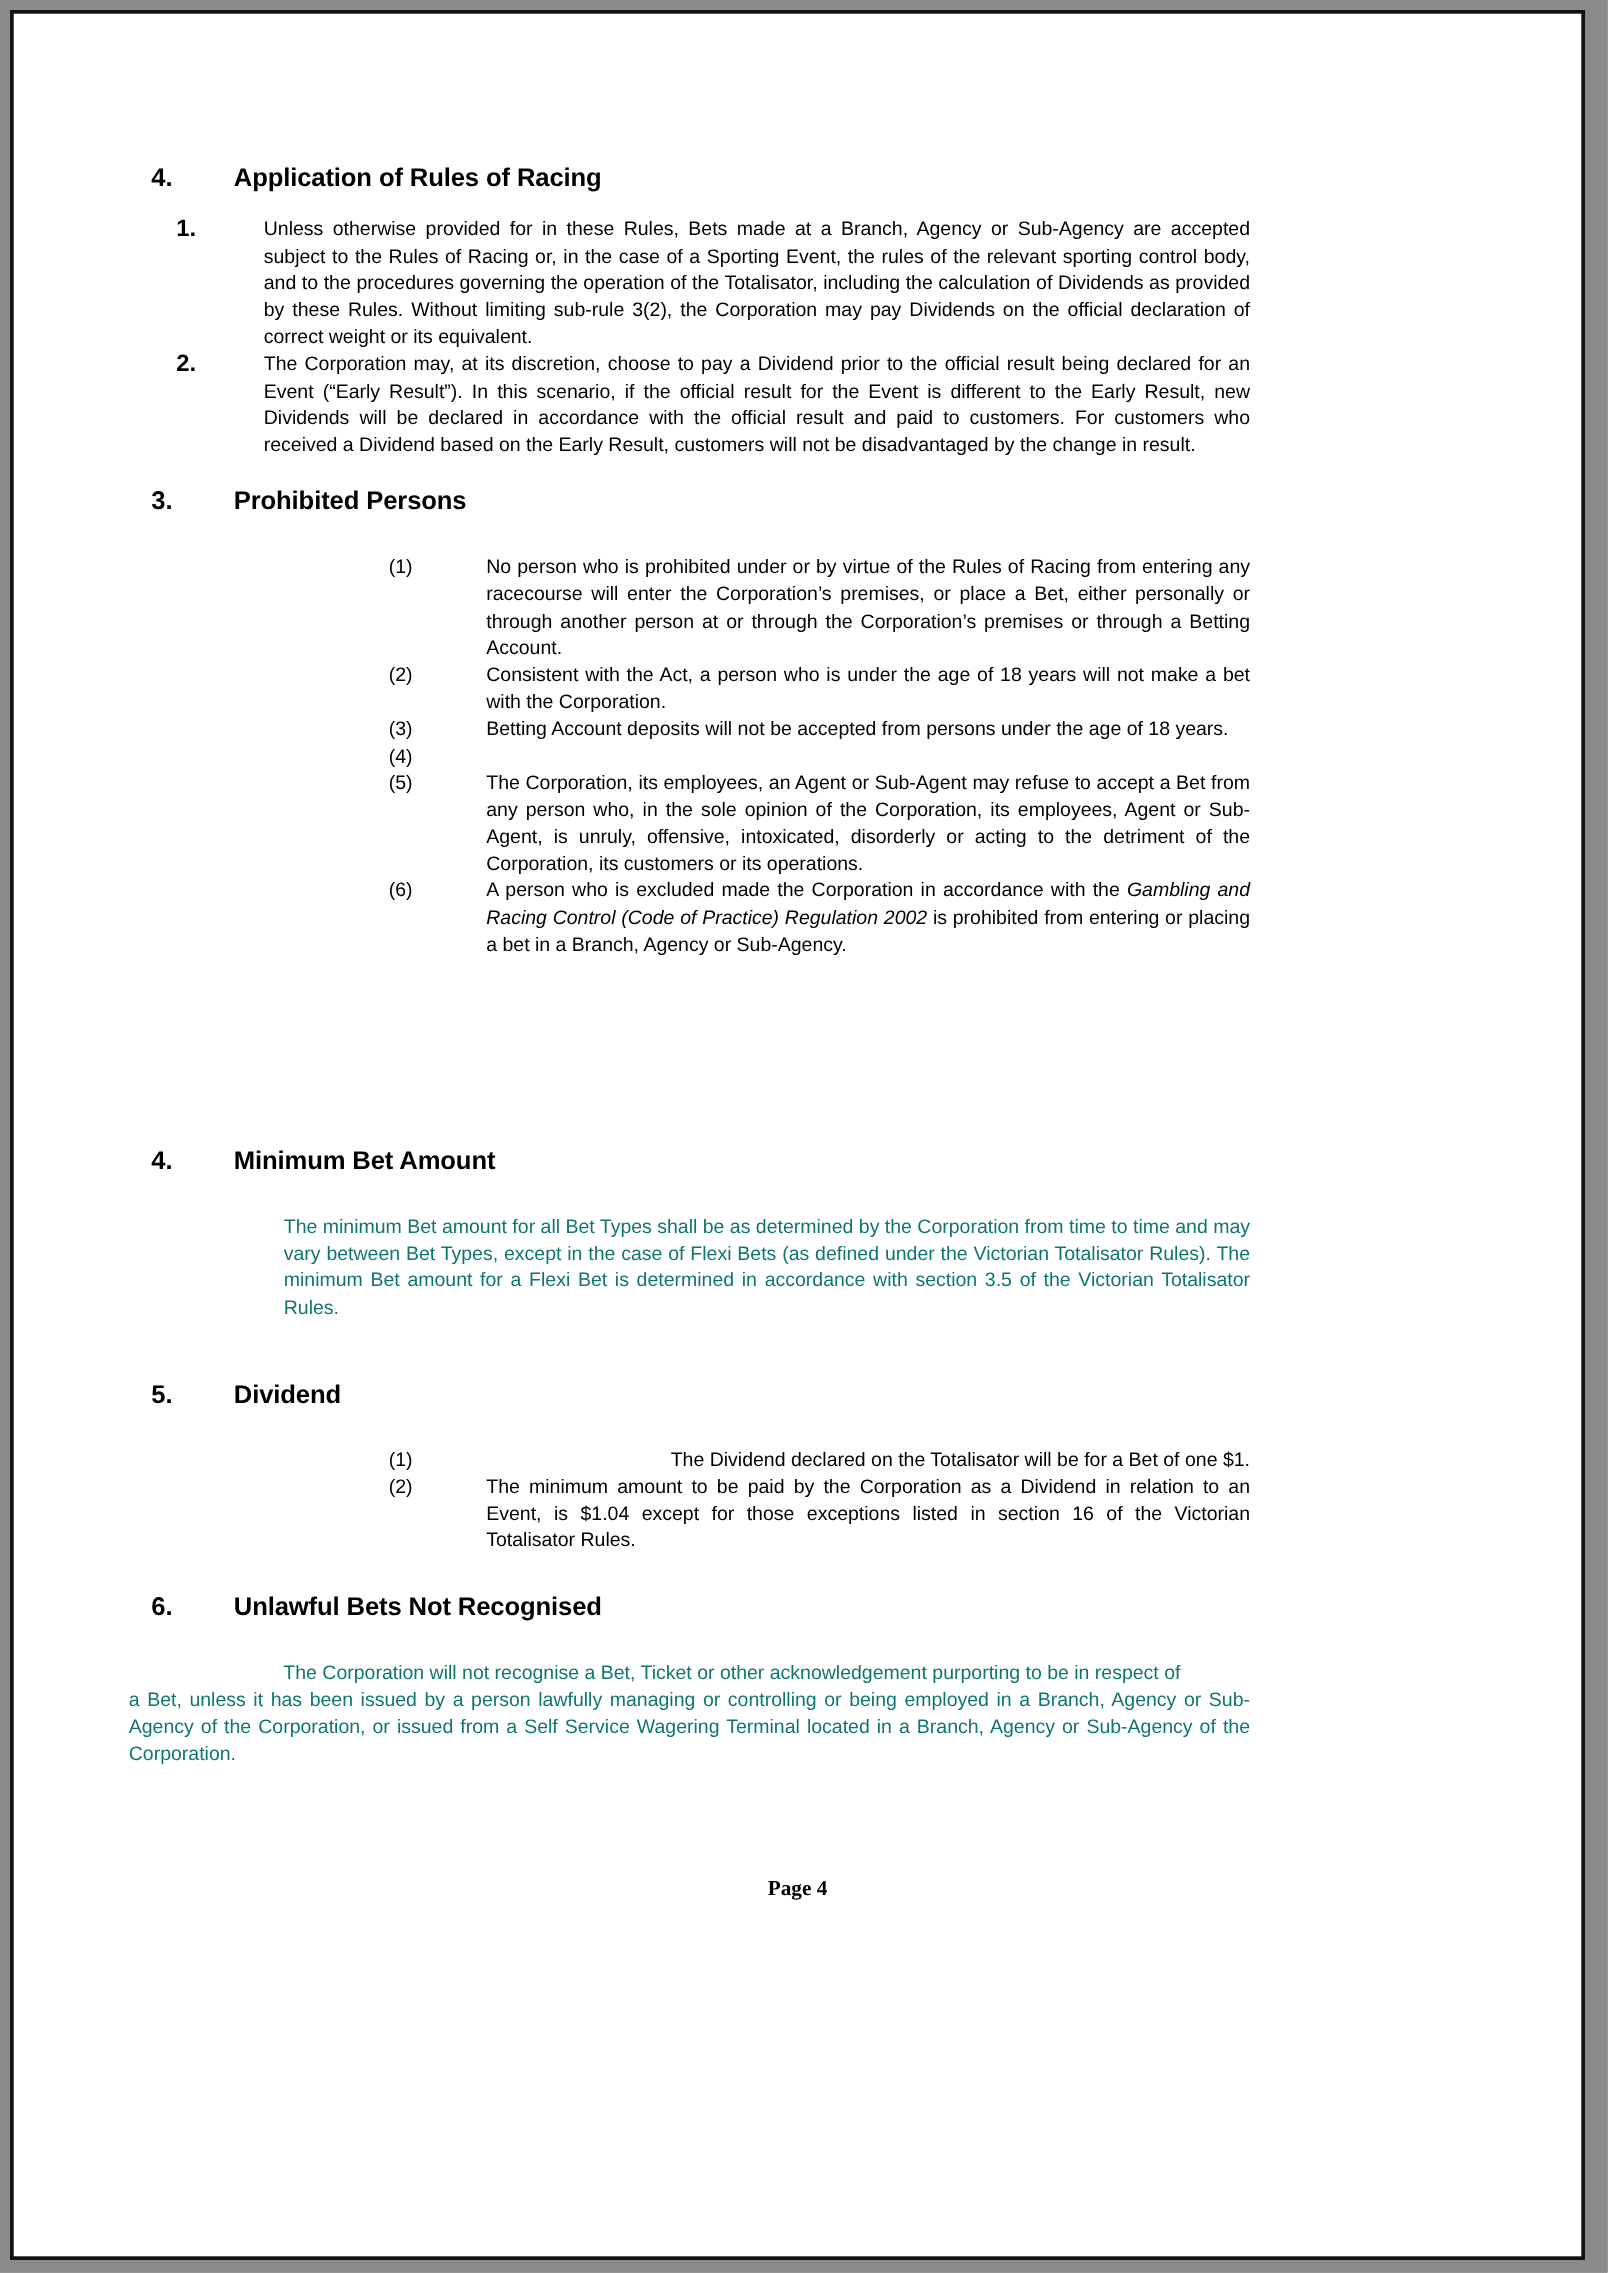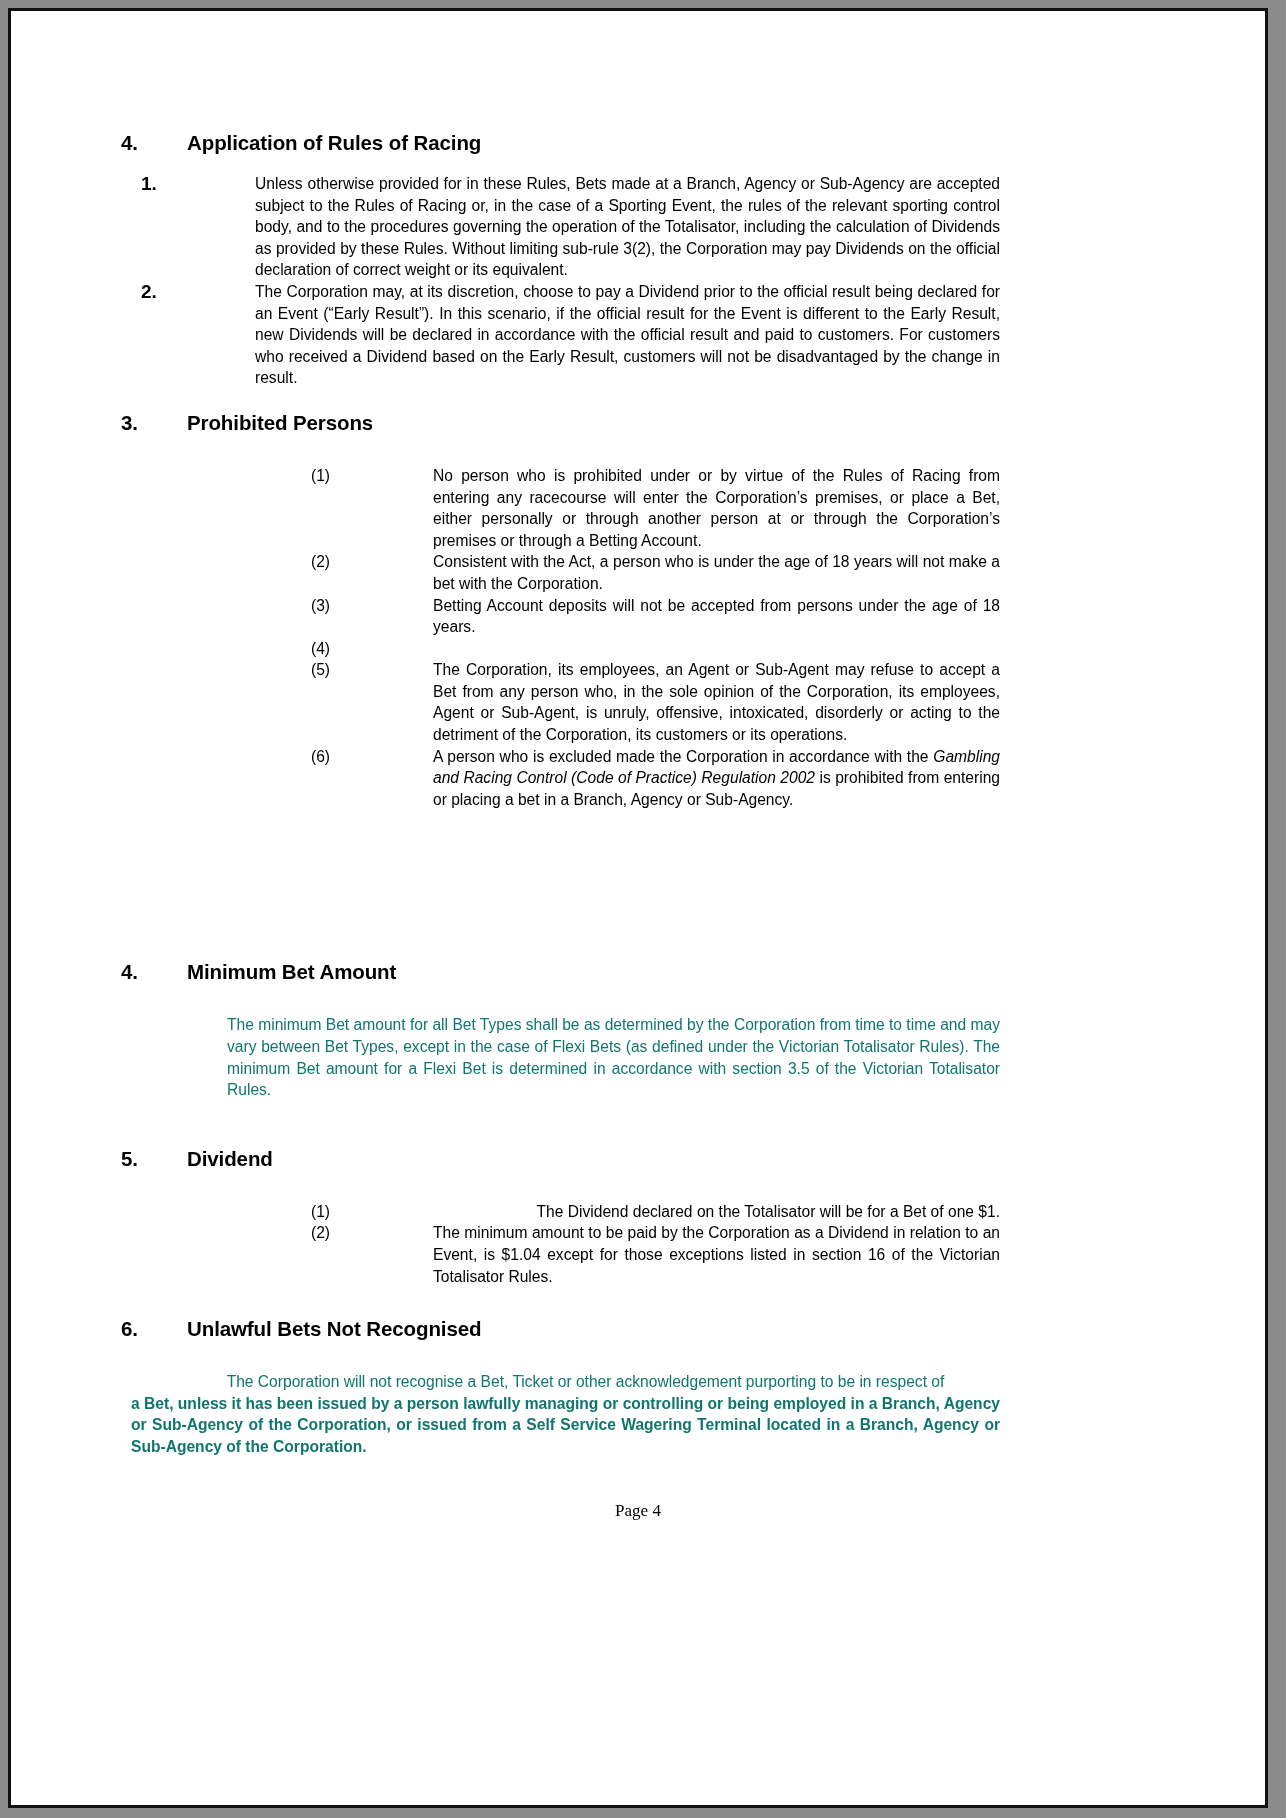--- a/index.html
+++ b/index.html
@@ -73,21 +73,20 @@
   .num-col {
     flex: none;
     font-weight: bold;
     font-size: 19px;
     line-height: 21.6px;
   }
   .txt-col {
     flex: 1;
     text-align: justify;
     text-justify: inter-word;
-    margin-left: 44px;
   }
   .txt-col.left { text-align: right; }
   .italic { font-style: italic; }
 
   
   .para {
     font-size: 15.6px;
     line-height: 21.6px;
     color: #0f766e;
     text-align: justify;
@@ -96,20 +95,21 @@
 
   .footer {
     position: absolute;
     left: 0;
     top: 1490px;
     width: 1254px;
     text-align: center;
     font-family: "Liberation Serif", serif;
     font-size: 17px;
     color: #000;
+    font-weight: bold;
   }
   .sp-22 { height: 22px; }
   .sp-30 { height: 30px; }
   .sp-46 { height: 46px; }
   .sp-120 { height: 120px; }
 </style>
 </head>
 <body>
 
 <div class="page-frame">
@@ -204,21 +204,21 @@
 
         <div class="sp-30"></div>
 
         <div class="h-row" style="margin-bottom:30px;">
           <span class="h-num">6.</span>
           <span class="h-text">Unlawful Bets Not Recognised</span>
         </div>
 
         <div style="padding-right:265px;">
           <div class="para" style="padding-left:160px; text-align:center; white-space:nowrap;">The Corporation will not recognise a Bet, Ticket or other acknowledgement purporting to be in respect of</div>
-          <div class="para" style="padding-left:120px;font-weight:bold;">a Bet, unless it has been issued by a person lawfully managing or controlling or being employed in a Branch, Agency or Sub-Agency of the Corporation, or issued from a Self Service Wagering Terminal located in a Branch, Agency or Sub-Agency of the Corporation.</div>
+          <div class="para" style="padding-left:92px;">a Bet, unless it has been issued by a person lawfully managing or controlling or being employed in a Branch, Agency or Sub-Agency of the Corporation, or issued from a Self Service Wagering Terminal located in a Branch, Agency or Sub-Agency of the Corporation.</div>
         </div>
 
       </div>
 
       <div class="footer">Page 4</div>
     </div>
   </div>
 </div>
 
 </body></html>

